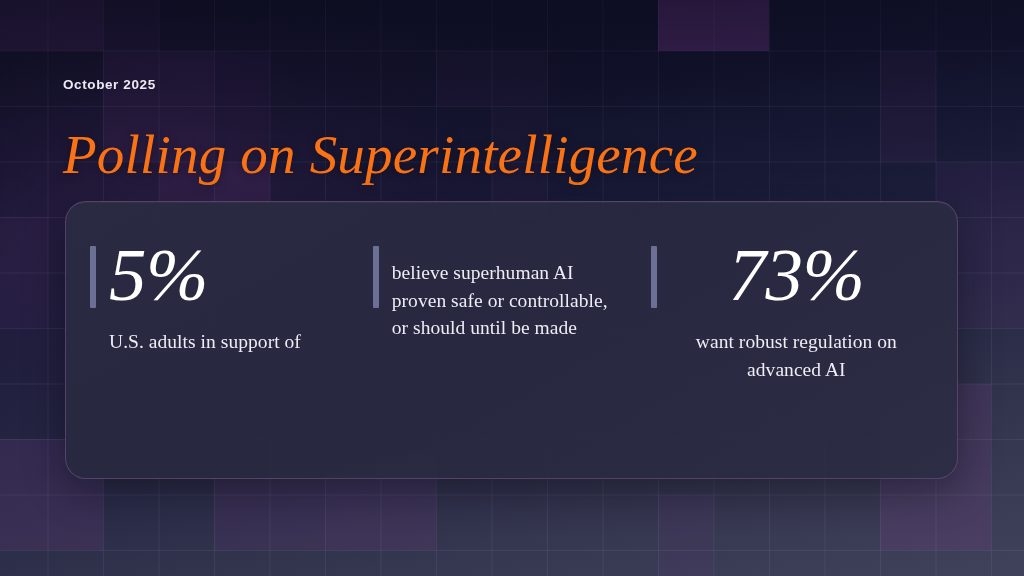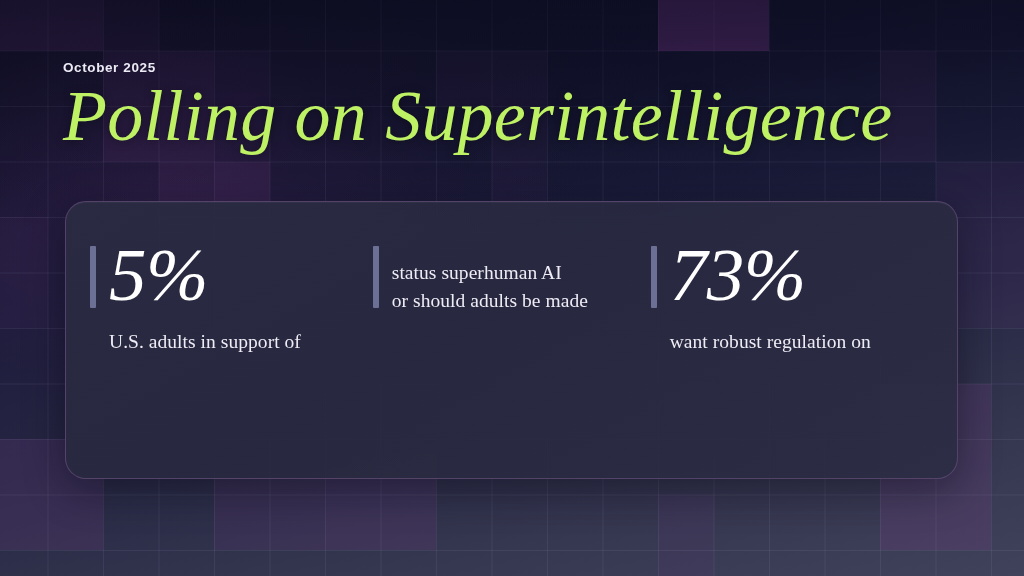--- a/index.html
+++ b/index.html
@@ -66,41 +66,41 @@
   .bg-topfade {
     position: absolute;
     left: 0; right: 0; top: 0; height: 230px;
     background: linear-gradient(to bottom, rgba(10,11,30,0.55) 0%, rgba(10,11,30,0.0) 100%);
   }
 
   
   .header {
     position: absolute;
     left: 63px;
-    top: 61px;
+    top: 78px;
   }
 
   .eyebrow {
     font-family: "Liberation Sans", sans-serif;
     font-size: 13.5px;
     font-weight: bold;
     letter-spacing: 0.6px;
     color: #eceaf4;
     line-height: 1;
   }
 
   .title {
-    margin-top: 4px;
+    margin-top: 34px;
     font-family: "Liberation Serif", "DejaVu Serif", serif;
     font-style: italic;
     font-weight: normal;
-    font-size: 72px;
+    font-size: 55px;
     line-height: 1.04;
     letter-spacing: 0.2px;
-    color: #bef264;
+    color: #f97316;
     white-space: nowrap;
     text-shadow: 0 1px 10px rgba(0,0,0,0.35);
   }
 
   
   .card {
     position: absolute;
     left: 65px;
     top: 201px;
     width: 893px;
@@ -123,21 +123,21 @@
     display: flex;
     align-items: flex-start;
   }
 
   .stat {
     position: relative;
     padding-left: 19px;
   }
   .stat-1 { width: 296px; }
   .stat-2 { width: 291px; }
-  .stat-3 { width: 285px; }
+  .stat-3 { width: 285px; text-align: center; }
 
   .accent-bar {
     position: absolute;
     left: 0;
     top: 6px;
     width: 6px;
     height: 62px;
     background: #6c7094;
     border-radius: 1px;
   }
@@ -206,29 +206,31 @@
         <div class="accent-bar"></div>
         <div class="stat-value">5%</div>
         <div class="stat-desc">
             <span>U.S. adults in support of</span>
           </div>
       </div>
 
       <div class="stat stat-2">
         <div class="accent-bar"></div>
         <div class="stat-desc">
-            <span>status superhuman AI</span>
-            <span>or should adults be made</span>
+            <span>believe superhuman AI</span>
+            <span>proven safe or controllable,</span>
+            <span>or should until be made</span>
           </div>
       </div>
 
       <div class="stat stat-3">
         <div class="accent-bar"></div>
         <div class="stat-value">73%</div>
         <div class="stat-desc">
             <span>want robust regulation on</span>
+            <span>advanced AI</span>
           </div>
       </div>
 
     </div>
   </div>
 
 </div>
 
 </body></html>

